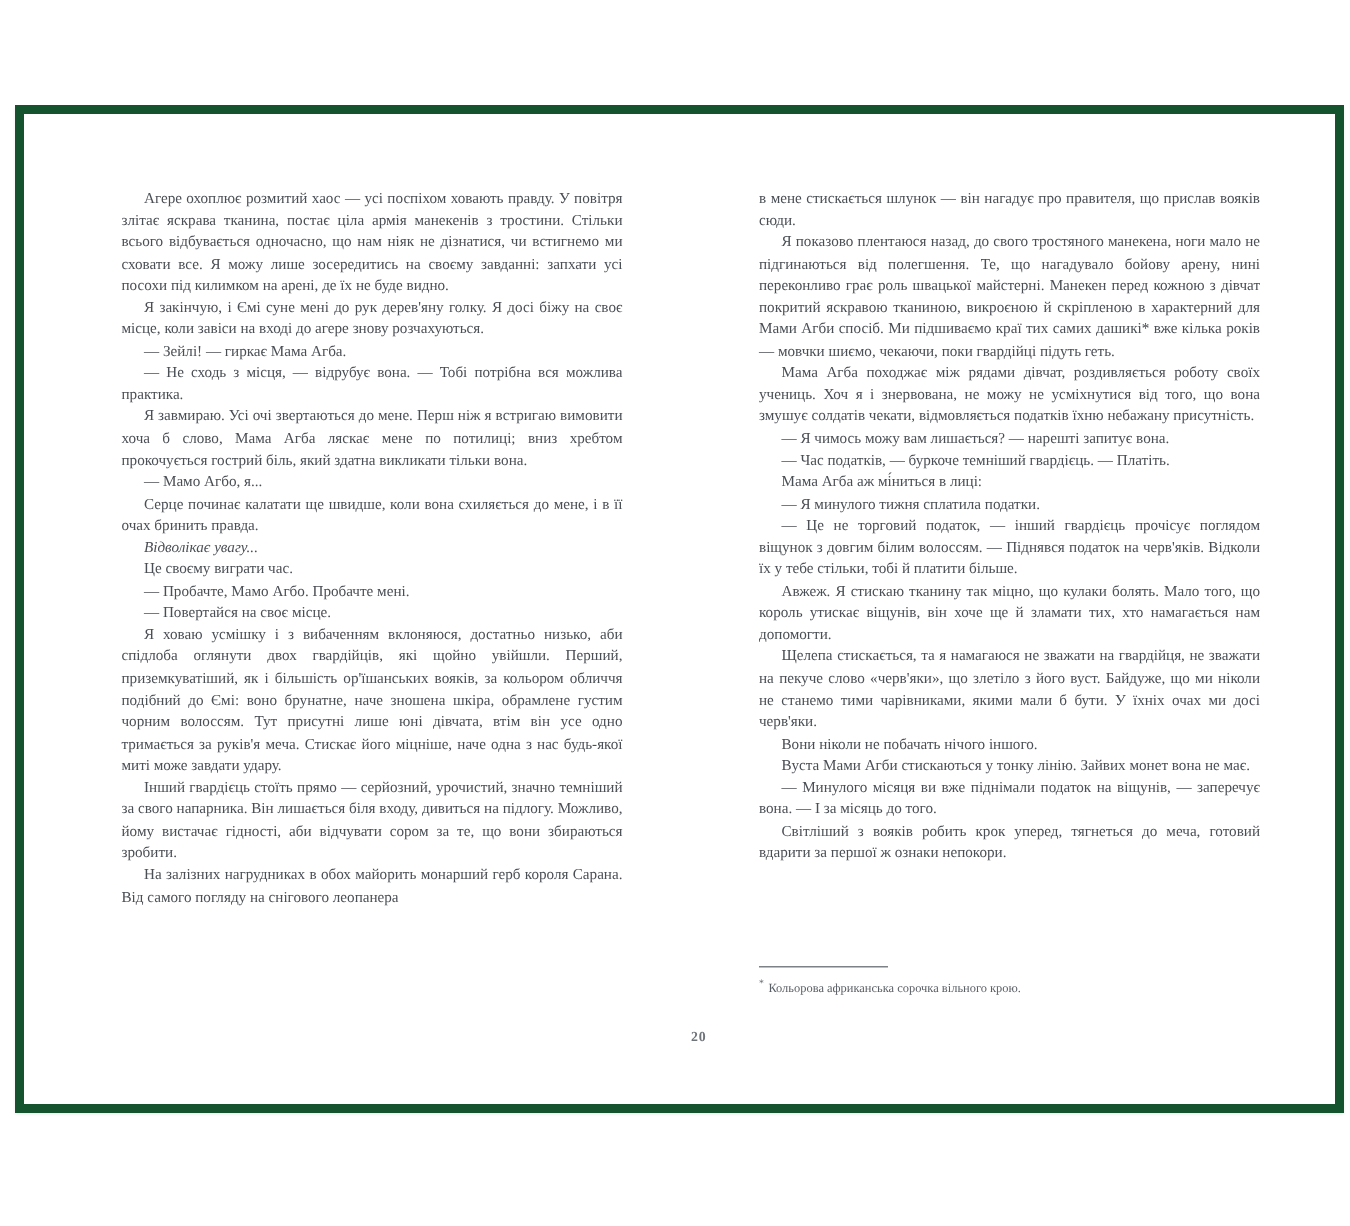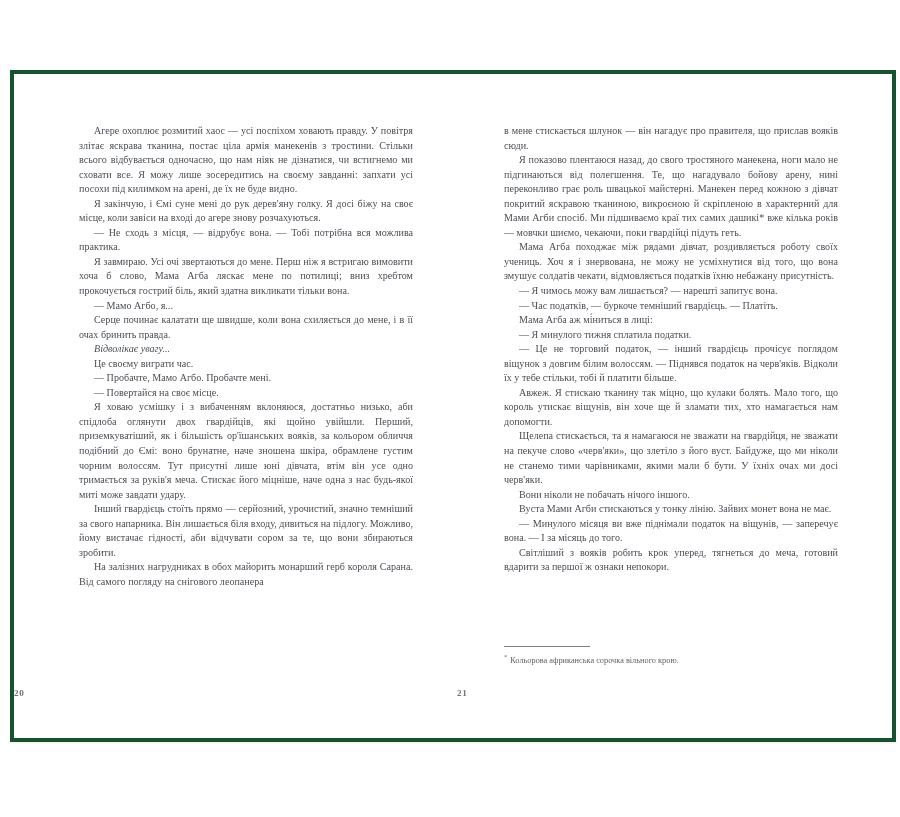--- a/index.html
+++ b/index.html
@@ -11,21 +11,21 @@
     overflow: hidden;
   }
 
   #book-spread {
     position: absolute;
     left: 10px;
     top: 70px;
     width: 886px;
     height: 672px;
     background: #ffffff;
-    border: 4px solid #14532d;
+    border: 6px solid #14532d;
     box-sizing: border-box;
     box-shadow: 0 1px 2px rgba(0,0,0,0.07);
   }
 
   .page {
     position: absolute;
     top: 0;
     height: 100%;
     box-sizing: border-box;
   }
@@ -82,39 +82,40 @@
   .footnote-text sup {
     font-size: 6.5px;
     vertical-align: super;
     line-height: 0;
     margin-right: 3px;
   }
 
   .folio {
     position: absolute;
     bottom: 40px;
-    left: 0;
+    left: 12px;
     width: 100%;
-    text-align: left;
+    text-align: right;
     font-family: "Liberation Serif", "DejaVu Serif", serif;
     font-size: 9.2px;
     letter-spacing: 0.6px;
     color: #6f747a;
     font-weight: bold;
   }
 </style>
 </head>
 <body>
 
 <div id="book-spread">
 
   <div class="page" id="page-left">
     <div class="text-body">
       <p>Агере охоплює розмитий хаос — усі поспіхом ховають прав­ду. У повітря злітає яскрава тканина, постає ціла армія манеке­нів з тростини. Стільки всього відбувається одночасно, що нам ніяк не дізнатися, чи встигнемо ми сховати все. Я можу лише зосередитись на своєму завданні: запхати усі посохи під ки­лимком на арені, де їх не буде видно.</p>
       <p>Я закінчую, і Ємі суне мені до рук дерев'яну голку. Я досі біжу на своє місце, коли завіси на вході до агере знову розчахуються.</p>
+      <p>— Зейлі! — гиркає Мама Агба.</p>
       <p>— Не сходь з місця, — відрубує вона. — Тобі потрібна вся мож­лива практика.</p>
       <p>Я завмираю. Усі очі звертаються до мене. Перш ніж я встри­гаю вимовити хоча б слово, Мама Агба ляскає мене по поти­лиці; вниз хребтом прокочується гострий біль, який здатна викликати тільки вона.</p>
       <p>— Мамо Агбо, я...</p>
       <p>Серце починає калатати ще швидше, коли вона схиляється до мене, і в її очах бринить правда.</p>
       <p class="italic">Відволікає увагу...</p>
       <p>Це своєму виграти час.</p>
       <p>— Пробачте, Мамо Агбо. Пробачте мені.</p>
       <p>— Повертайся на своє місце.</p>
       <p>Я ховаю усмішку і з вибаченням вклоняюся, достатньо низь­ко, аби спідлоба оглянути двох гвардійців, які щойно увійшли. Перший, приземкуватіший, як і більшість ор'їшанських вояків, за кольором обличчя подібний до Ємі: воно брунатне, наче зно­шена шкіра, обрамлене густим чорним волоссям. Тут присутні лише юні дівчата, втім він усе одно тримається за руків'я меча. Стискає його міцніше, наче одна з нас будь-якої миті може зав­дати удару.</p>
       <p>Інший гвардієць стоїть прямо — серйозний, урочистий, значно темніший за свого напарника. Він лишається біля вхо­ду, дивиться на підлогу. Можливо, йому вистачає гідності, аби відчувати сором за те, що вони збираються зробити.</p>

